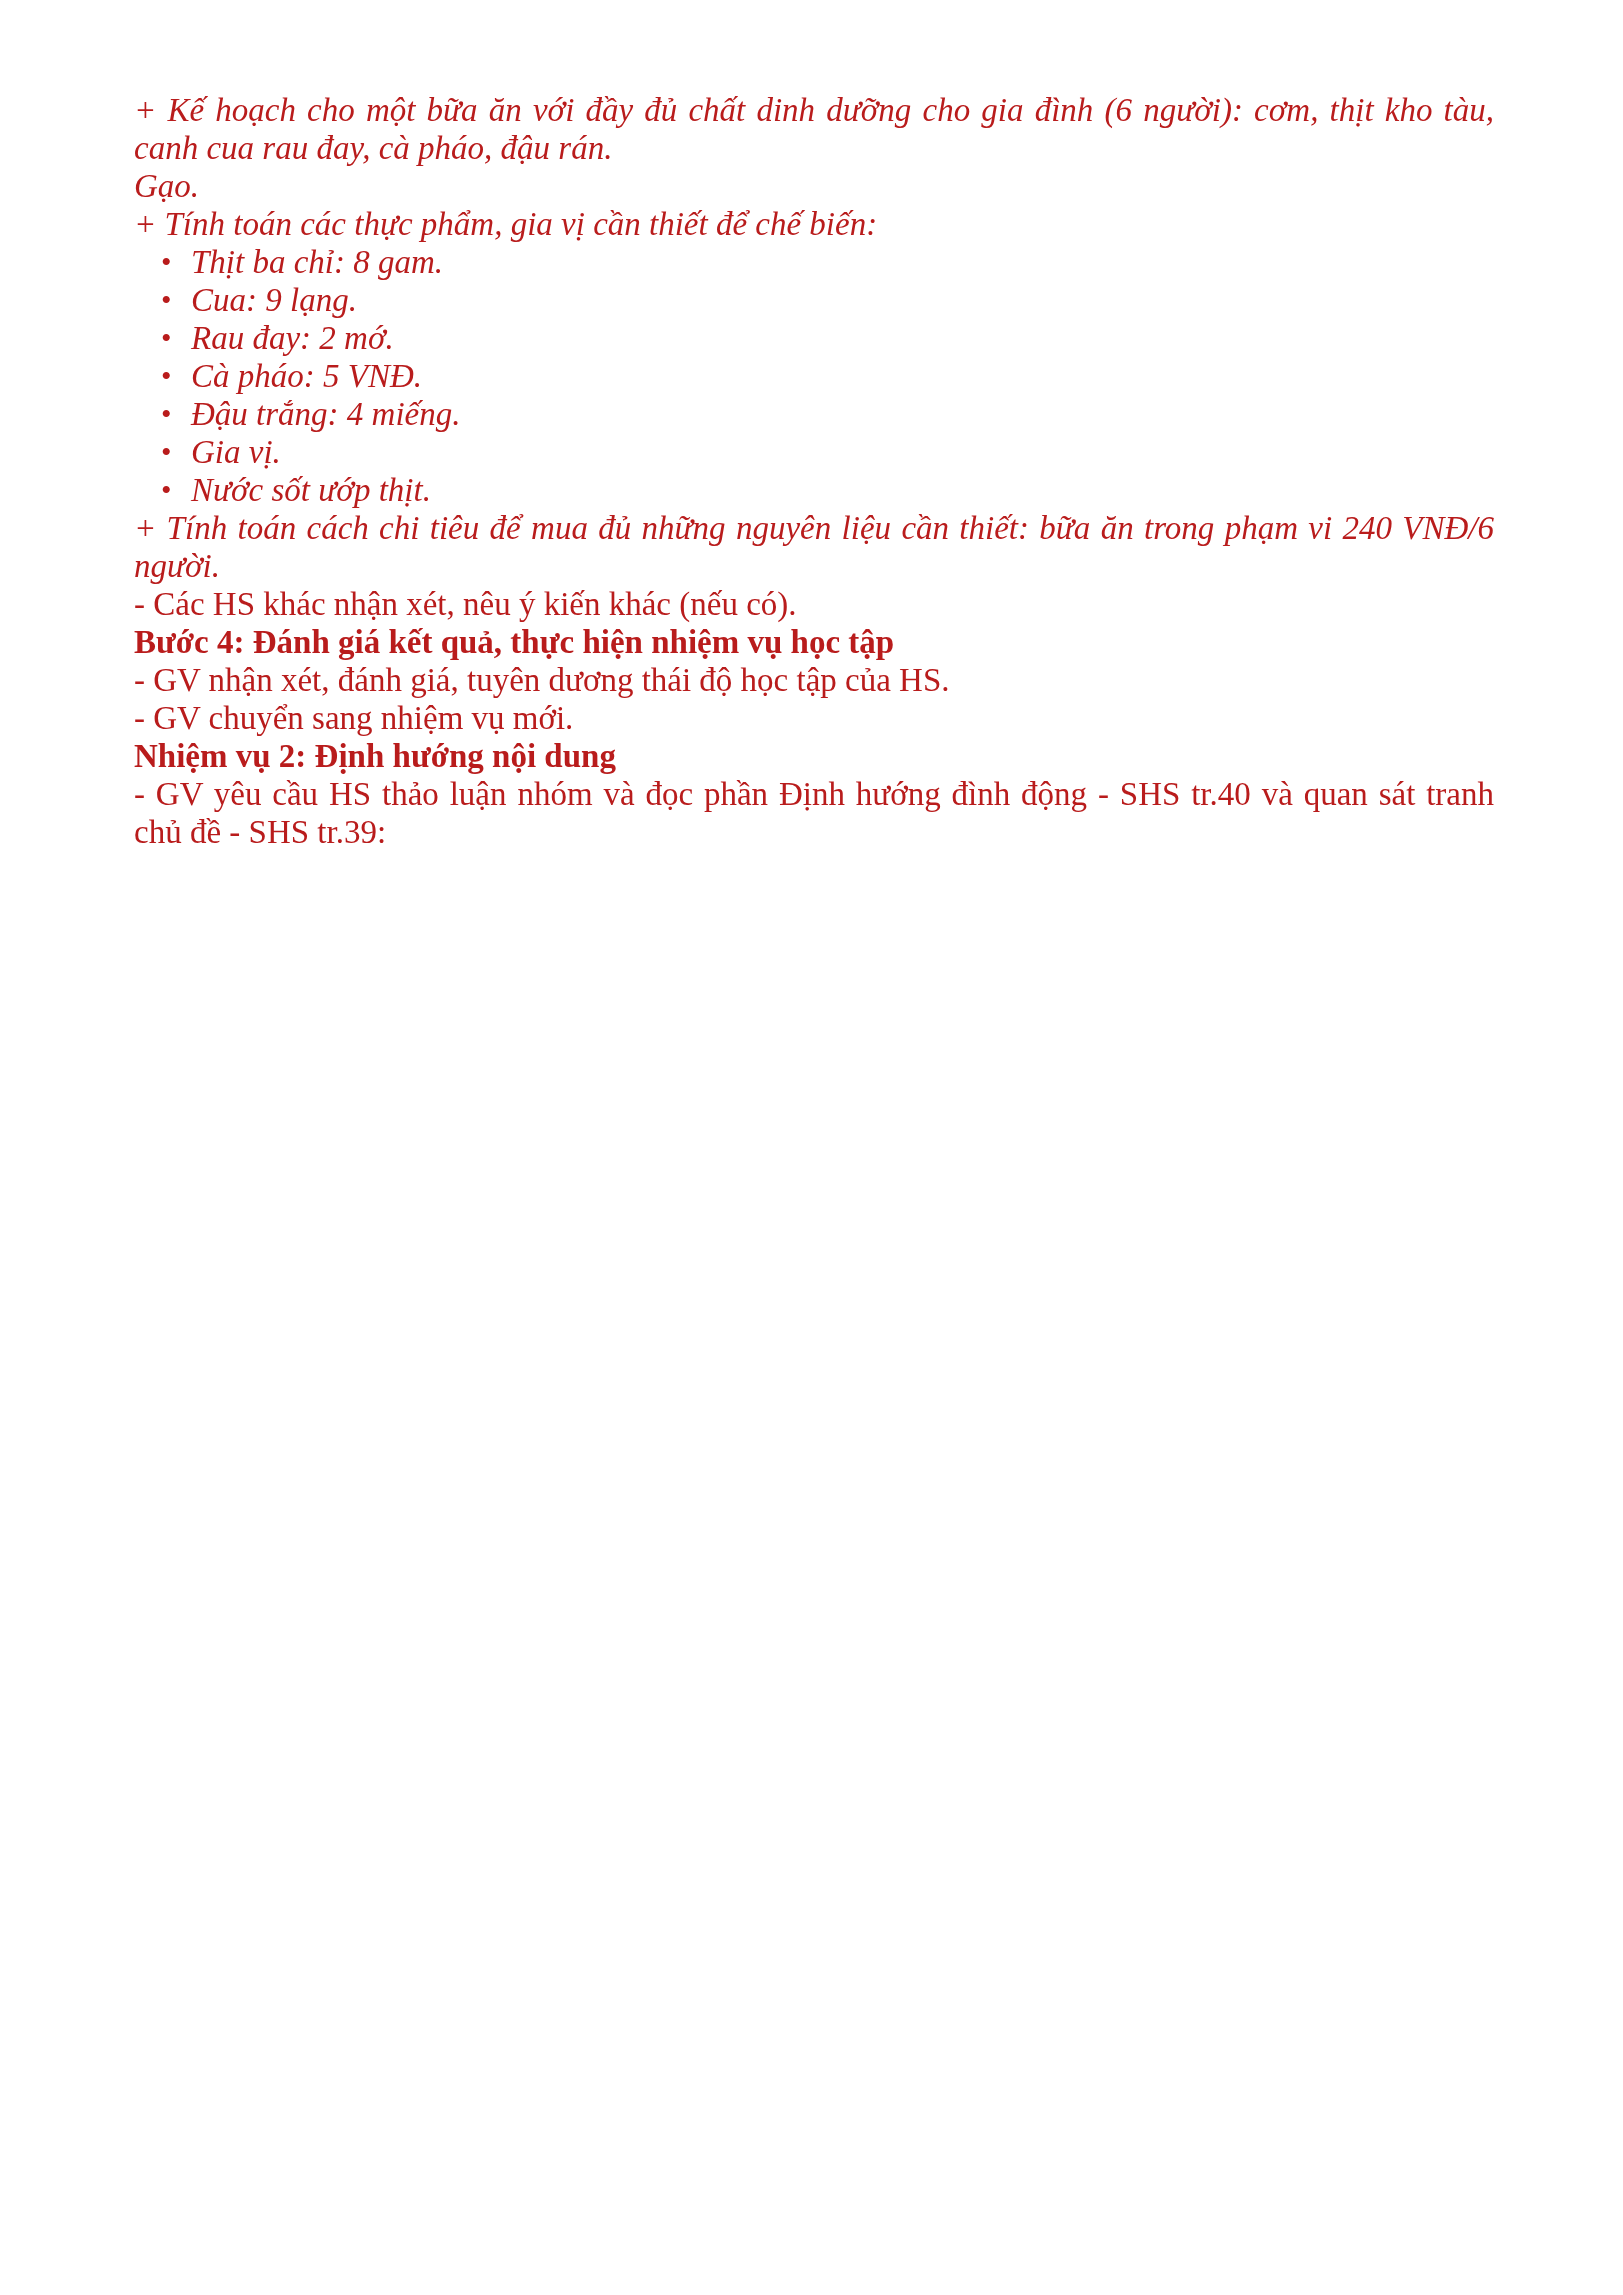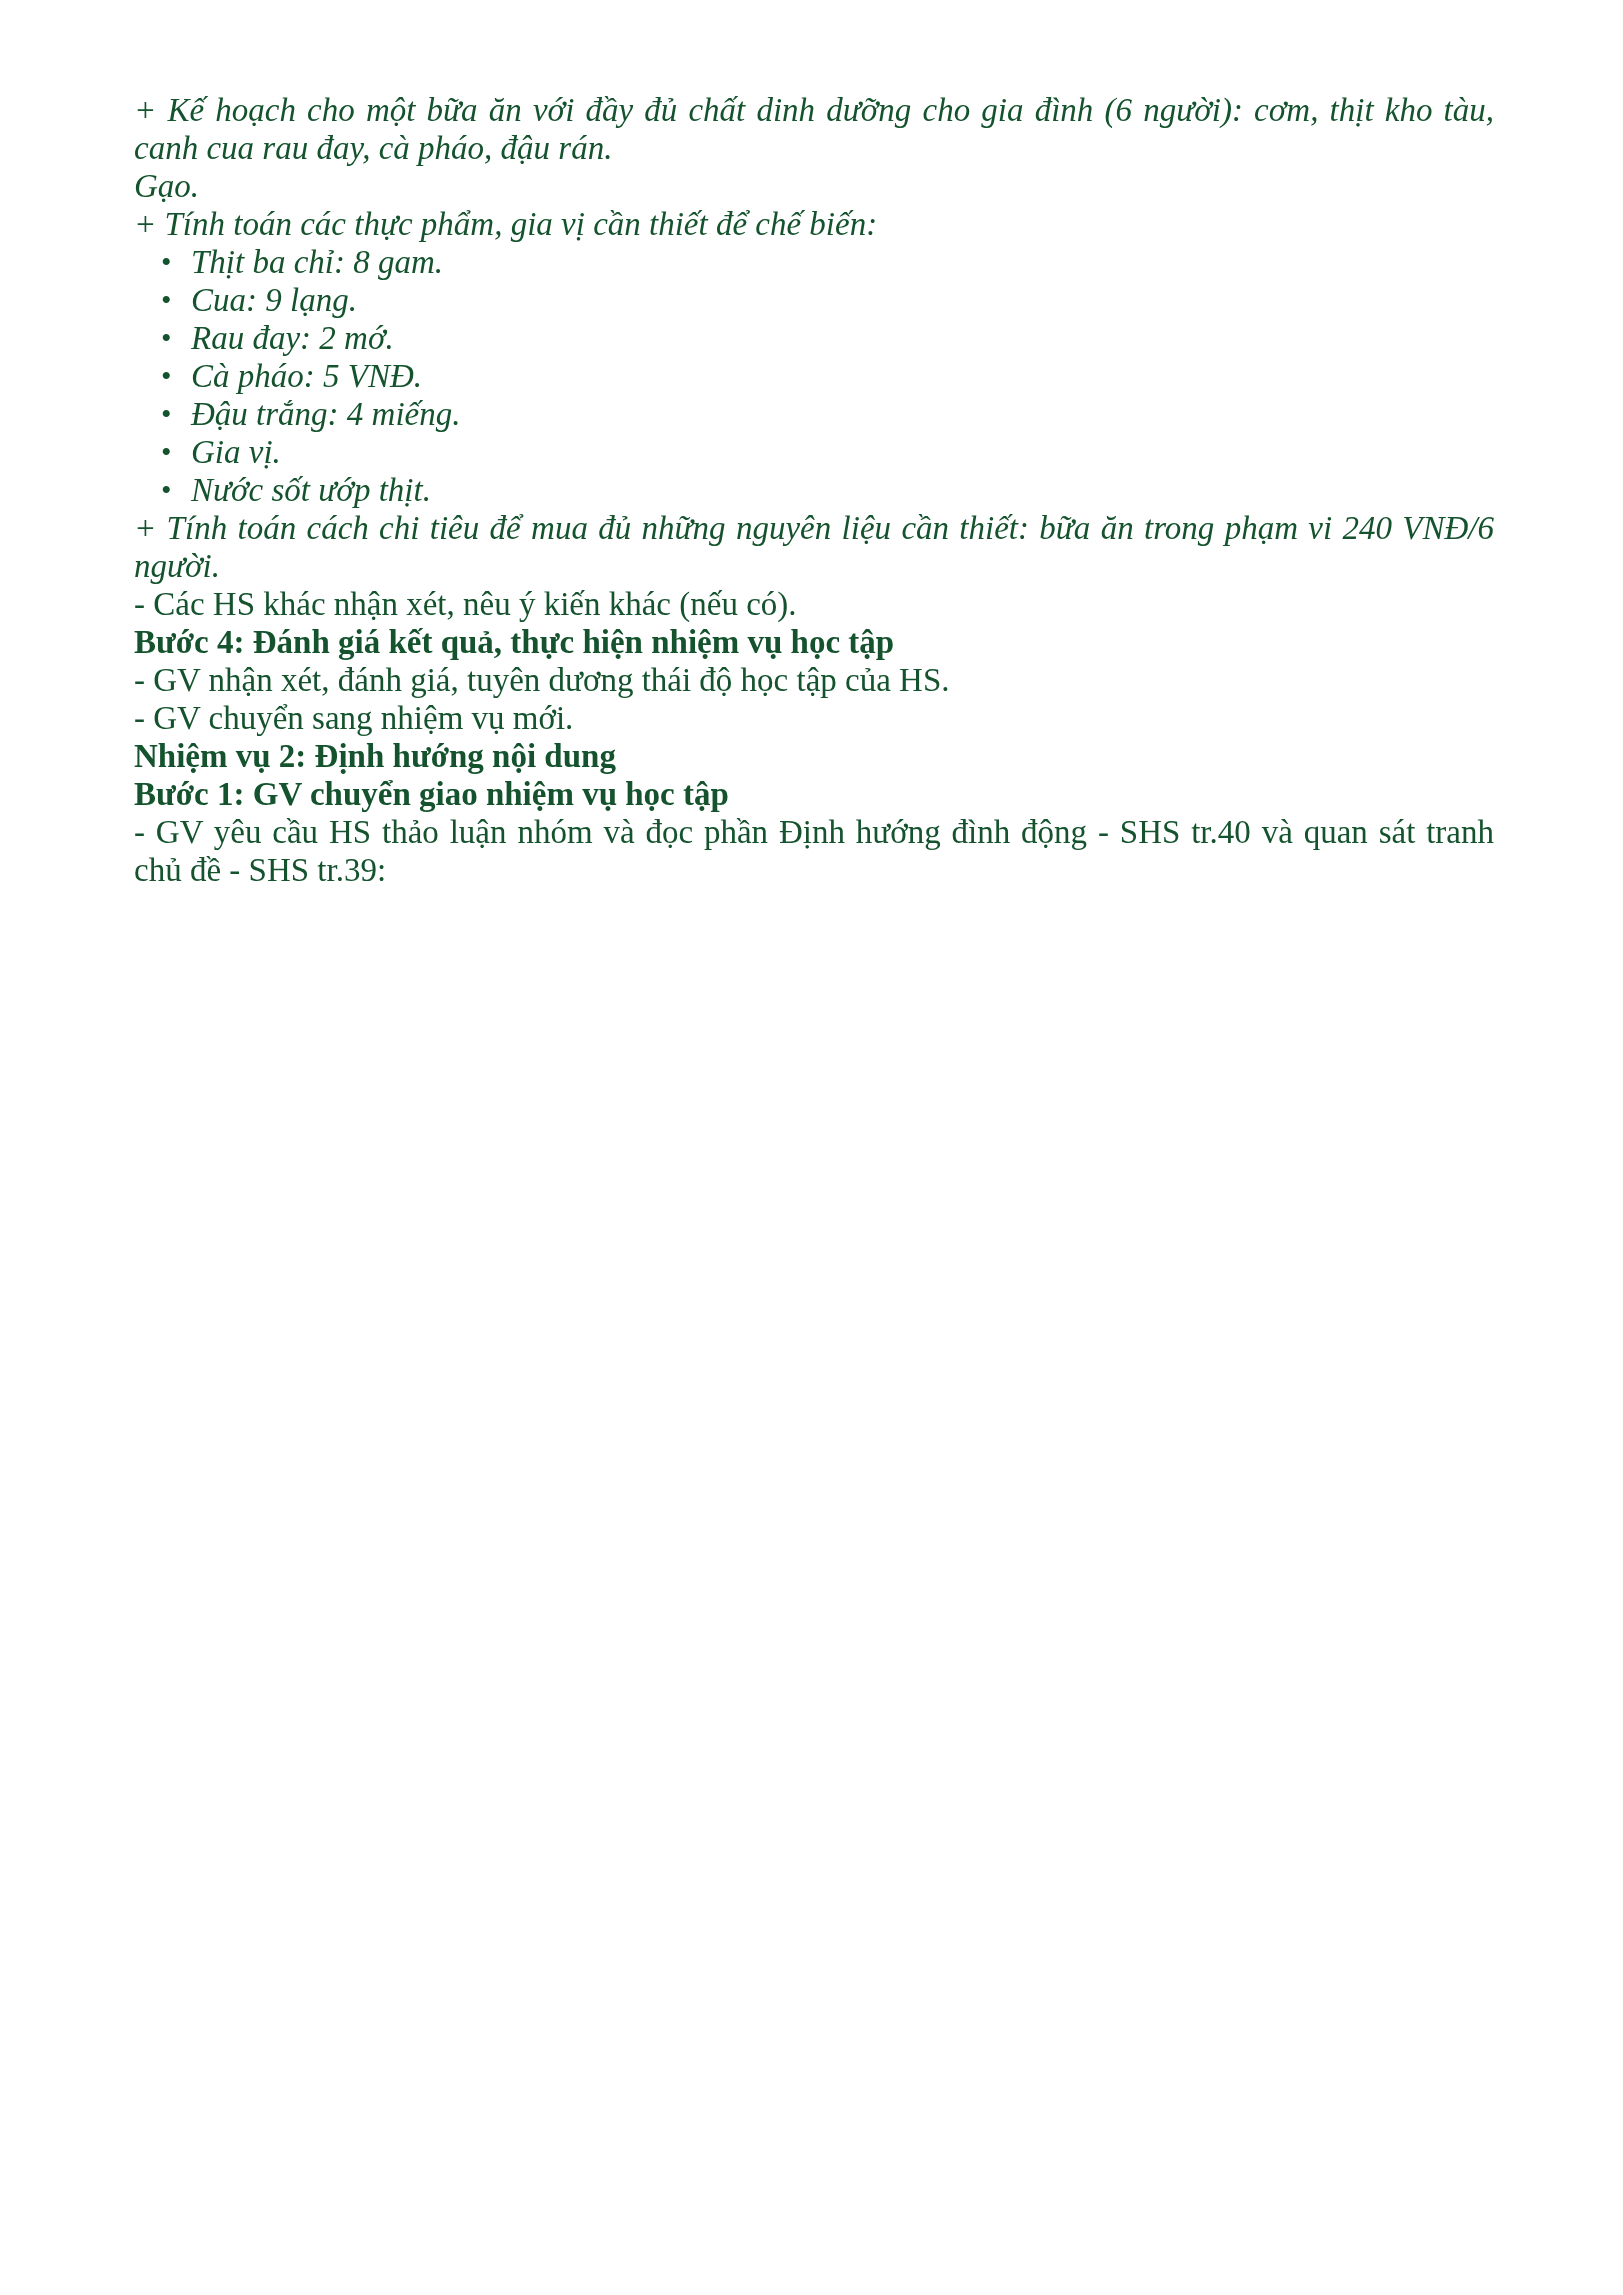--- a/index.html
+++ b/index.html
@@ -6,21 +6,21 @@
       margin: 0;
       padding: 0;
       background: #ffffff;
     }
     .page {
       position: relative;
       width: 1623px;
       height: 2295px;
       background: #ffffff;
       font-family: "Liberation Serif", "DejaVu Serif", serif;
-      color: #14532d;
+      color: #b91c1c;
       overflow: hidden;
     }
     .content {
       position: absolute;
       left: 134px;
       top: 91px;
       width: 1360px;
       font-size: 33px;
       line-height: 38px;
     }
@@ -98,19 +98,18 @@
     <p>- Các HS khác nhận xét, nêu ý kiến khác (nếu có).</p>
 
     <p class="bold">Bước 4: Đánh giá kết quả, thực hiện nhiệm vụ học tập</p>
 
     <p>- GV nhận xét, đánh giá, tuyên dương thái độ học tập của HS.</p>
 
     <p>- GV chuyển sang nhiệm vụ mới.</p>
 
     <p class="bold-italic">Nhiệm vụ 2: Định hướng nội dung</p>
 
-    <p class="bold">Bước 1: GV chuyển giao nhiệm vụ học tập</p>
 
     <p class="justify">- GV yêu cầu HS thảo luận nhóm và đọc phần Định hướng đình động - SHS tr.40 và quan sát tranh chủ đề - SHS tr.39:</p>
 
   </div>
 </div>
 
 
 </body></html>

